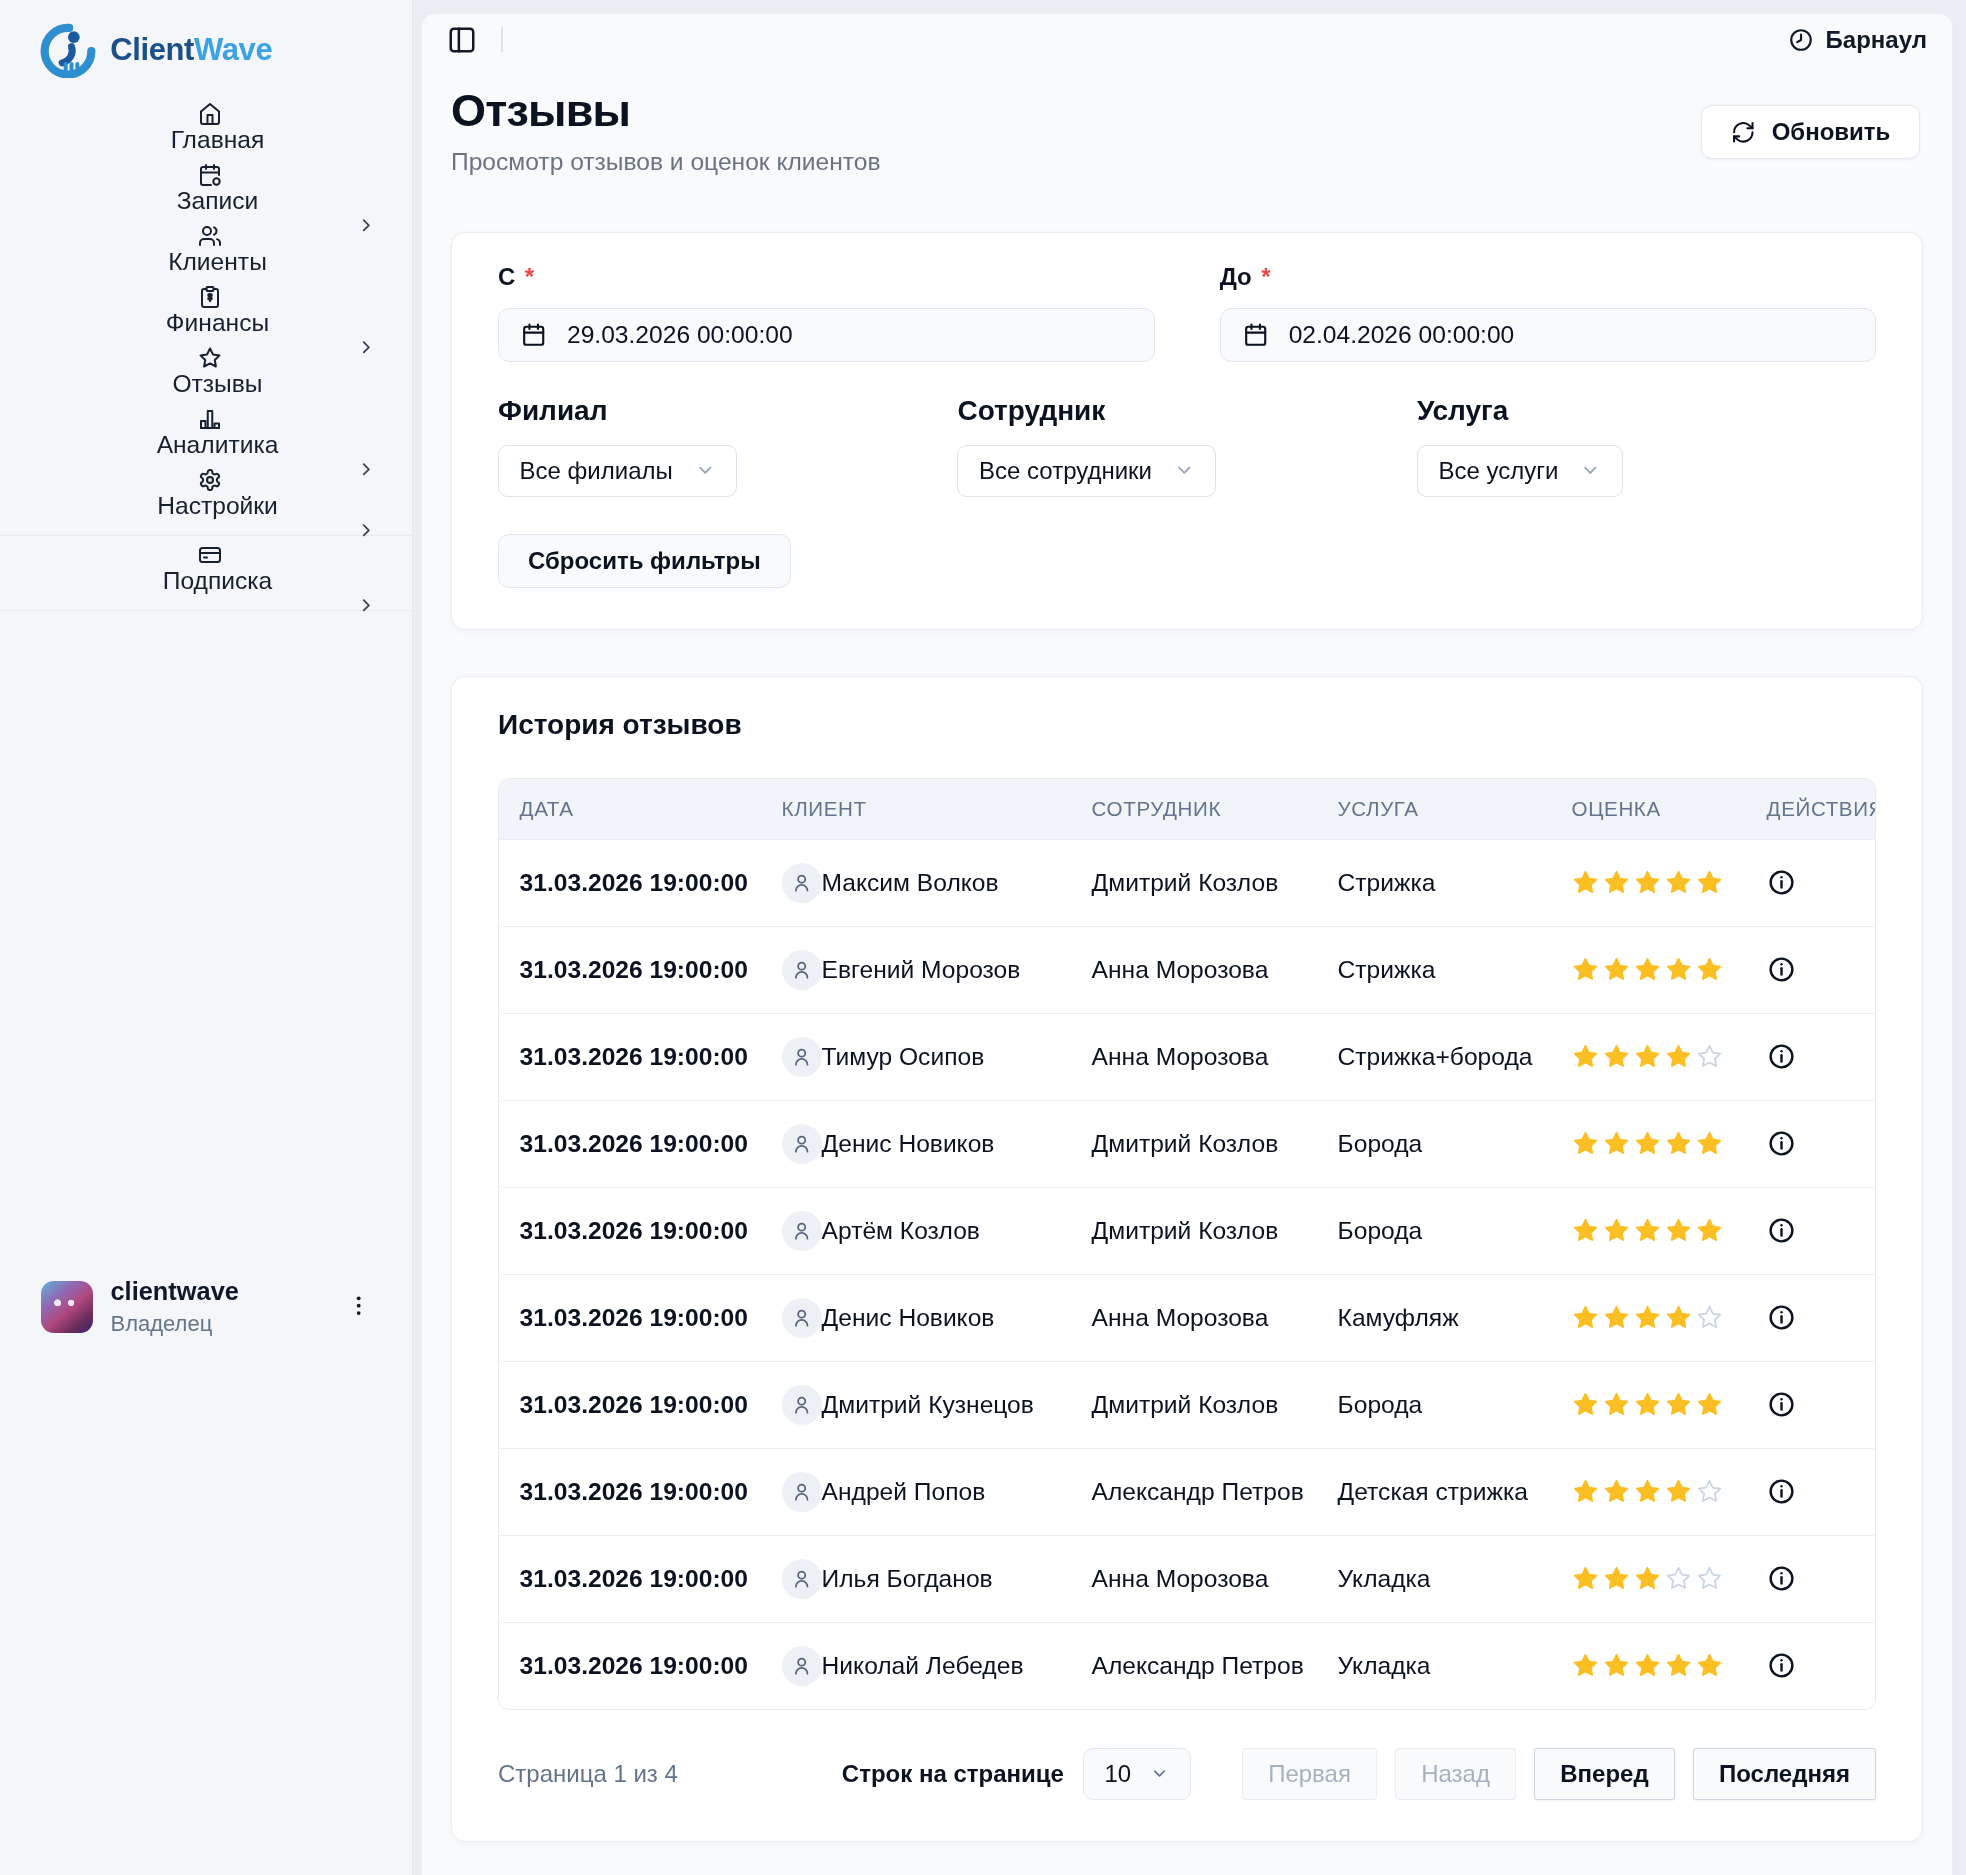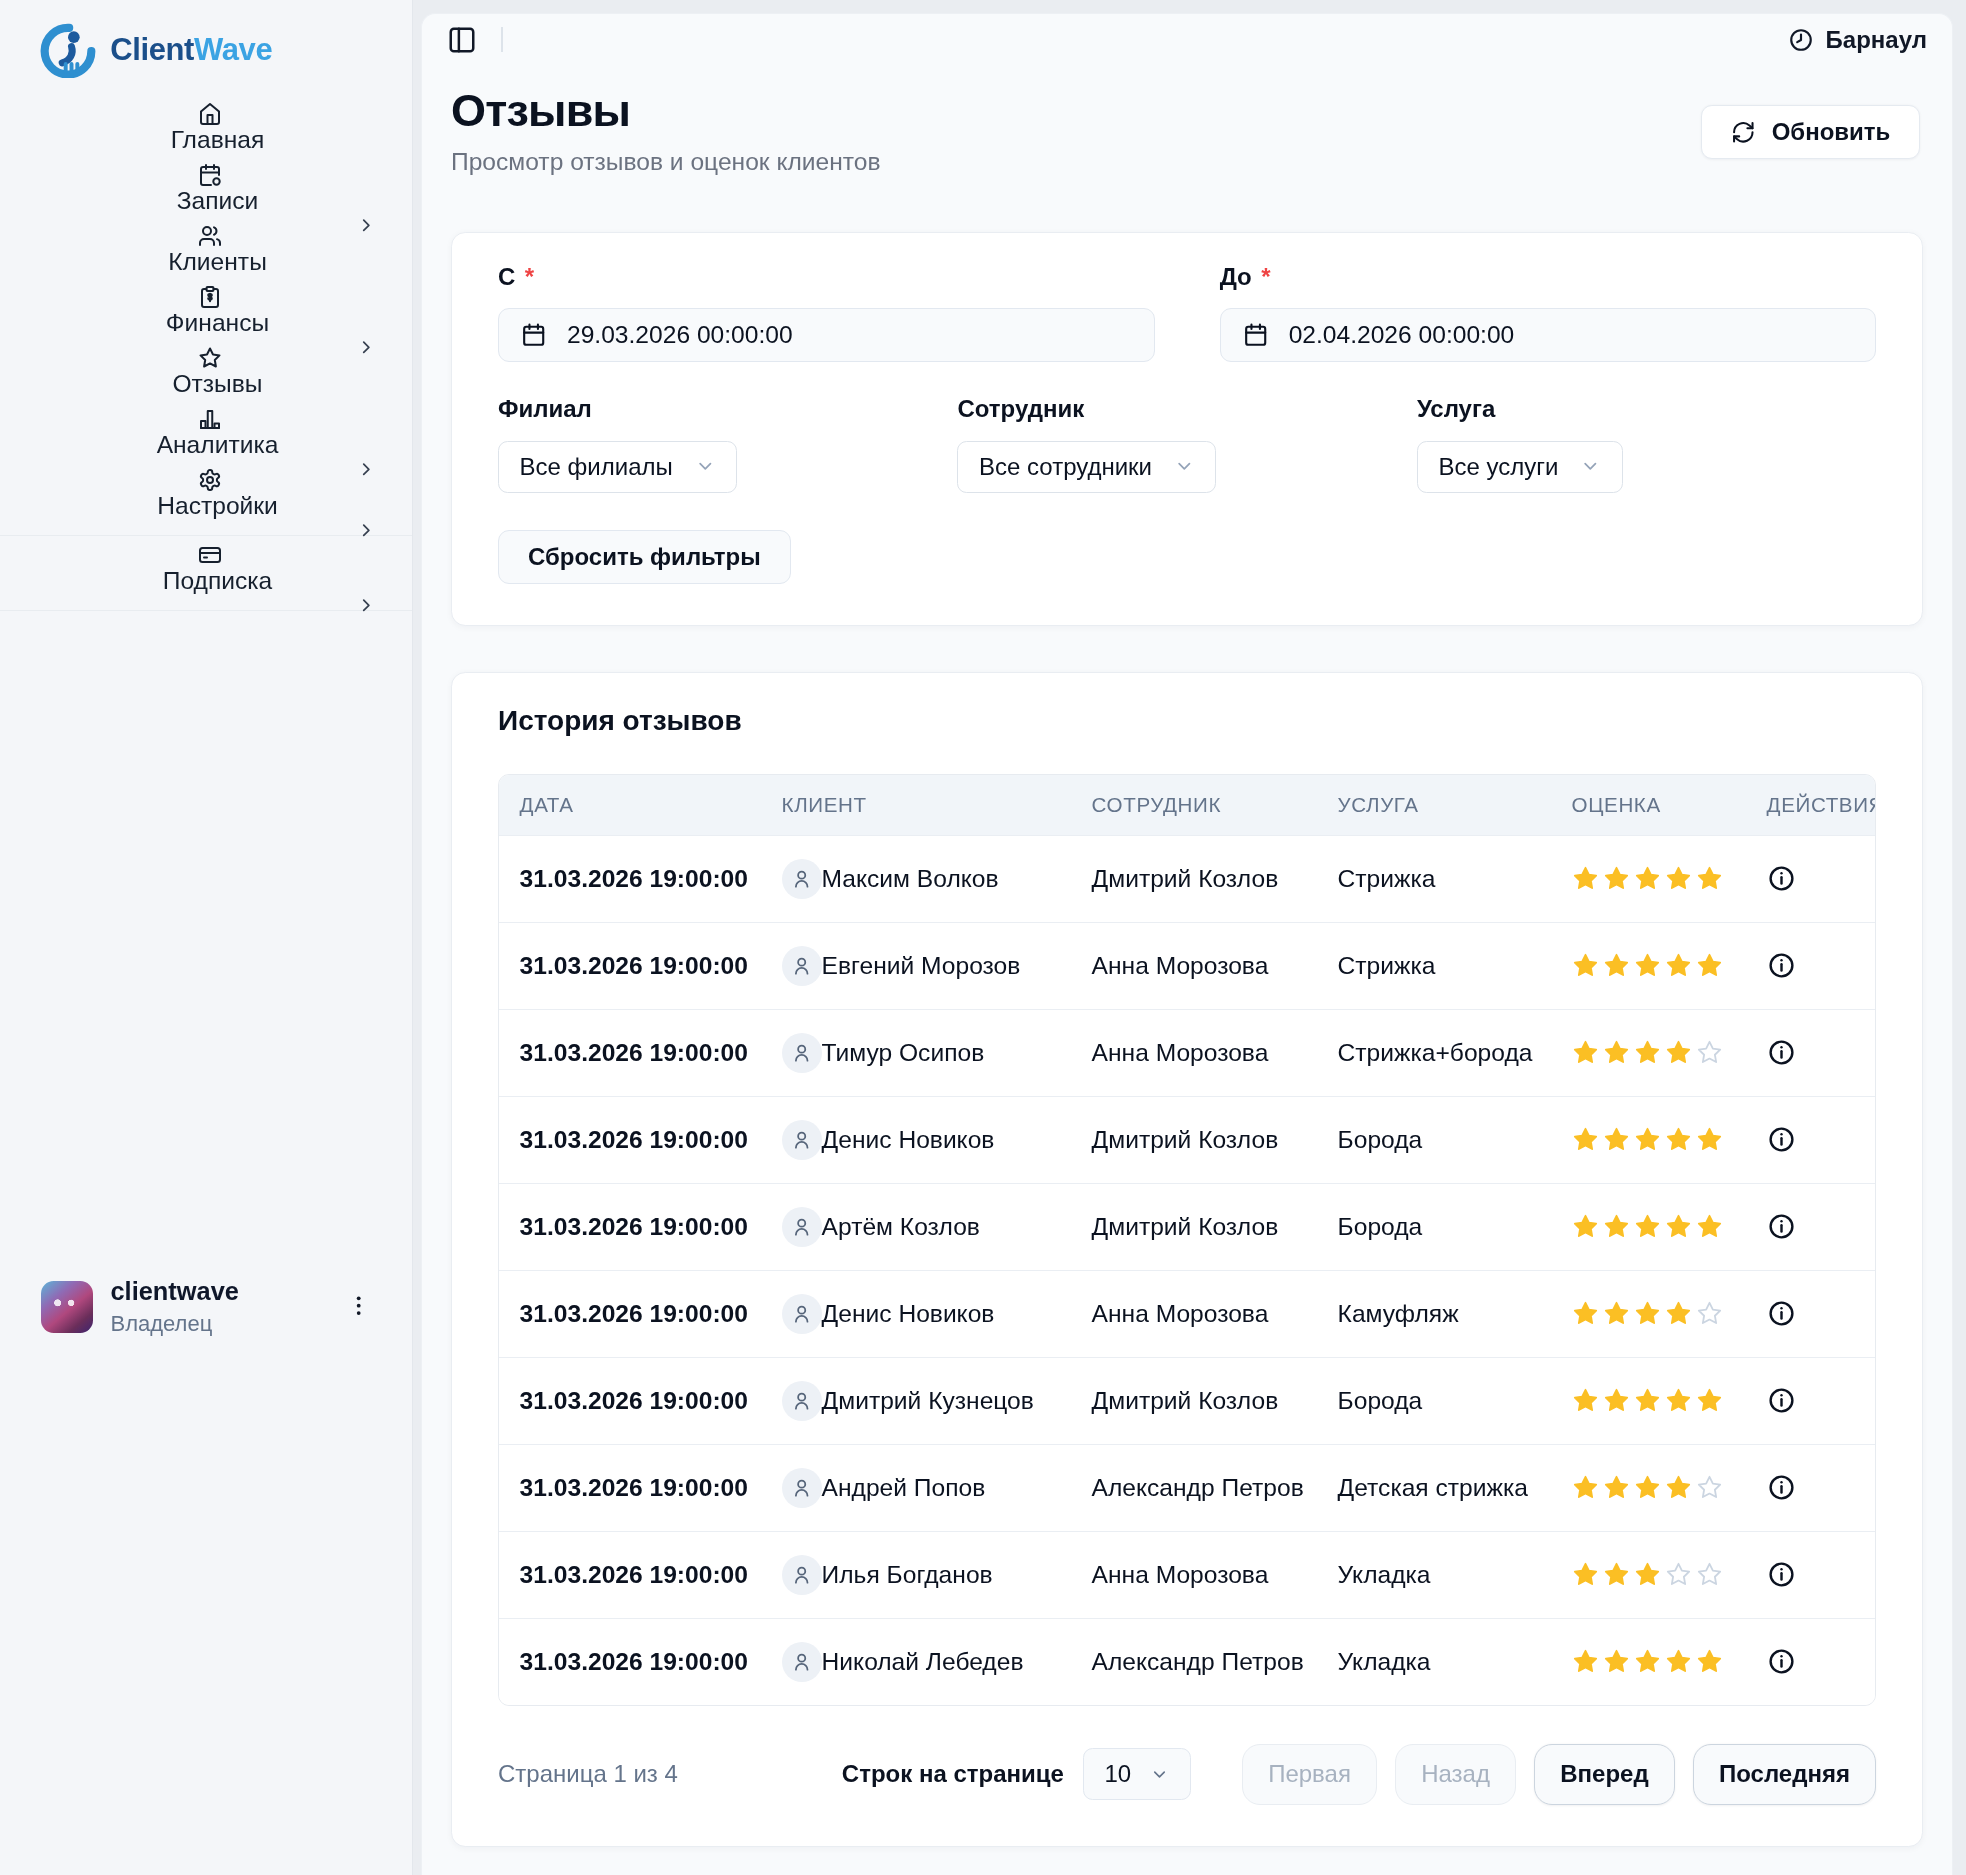--- a/index.html
+++ b/index.html
@@ -55,21 +55,21 @@
   .refresh-btn svg{width:24.6px;height:24.6px;}
 
   
   .filter-card{margin:56px 29px 0;background:#fff;border:1.6px solid #e9edf2;border-radius:14.3px;padding:30px 46px 41px;box-shadow:0 1.6px 6.4px rgba(15,23,42,.04);}
   .f-dates{display:grid;grid-template-columns:1fr 1fr;column-gap:65px;}
   .f-label{display:flex;align-items:center;gap:9.5px;font-size:24px;font-weight:700;color:#0b1220;}
   .req{color:var(--c-required);font-weight:700;}
   .date-input{margin-top:17.5px;display:flex;align-items:center;gap:20.6px;height:54px;background:var(--input-bg);border:1.6px solid #e2e8f0;border-radius:11px;padding:0 22px;font-size:24.6px;color:#0b1220;cursor:pointer;}
   .date-input svg{width:25.4px;height:25.4px;color:#0b1220;flex-shrink:0;}
   .f-selects{margin-top:33px;display:grid;grid-template-columns:1fr 1fr 1fr;}
-  .f-sel-label{font-size:24px;font-weight:700;color:#0b1220;}
+  .f-sel-label{font-size:28px;font-weight:700;color:#0b1220;}
   .select{margin-top:17.5px;display:inline-flex;align-items:center;gap:22px;height:52px;background:#fff;border:1.6px solid #dde3ea;border-radius:9.5px;padding:0 20.6px;font-family:inherit;font-size:24px;color:#0b1220;cursor:pointer;}
   .select svg{width:20.6px;height:20.6px;color:#94a3b8;}
   .reset-btn{margin-top:37px;height:54px;padding:12px 29px;background:var(--input-bg);border:1.6px solid #e2e8f0;border-radius:11px;font-family:inherit;font-size:24px;font-weight:600;color:#0b1220;cursor:pointer;}
 
   
   .table-card{margin:46px 29px 0;background:#fff;border:1.6px solid #e9edf2;border-radius:14.3px;padding:32px 46px 41px;box-shadow:0 1.6px 6.4px rgba(15,23,42,.04);}
   .table-card h2{font-size:28px;font-weight:700;color:#0b1220;margin-bottom:37px;}
   .table{border:1.6px solid var(--line);border-radius:11px;overflow:hidden;}
   .thead,.tr{display:grid;grid-template-columns:262px 310px 246px 234px 195px 1fr;align-items:center;}
   .thead{background:#f1f5f9;height:60px;}
@@ -88,21 +88,21 @@
   .info-btn svg{width:29px;height:29px;display:block;}
 
   
   .pagination{margin-top:38px;display:flex;align-items:center;}
   .pg-info{font-size:24px;color:#64748b;}
   .pg-right{margin-left:auto;display:flex;align-items:center;gap:19px;}
   .pg-label{font-size:24px;font-weight:700;color:#0b1220;}
   .pg-select{display:flex;align-items:center;gap:19px;height:52px;padding:0 20.6px;background:var(--input-bg);border:1.6px solid #e2e8f0;border-radius:9.5px;font-family:inherit;font-size:24px;color:#0b1220;cursor:pointer;}
   .pg-select svg{width:19px;height:19px;color:#64748b;}
   .pg-buttons{display:flex;align-items:center;gap:17.5px;margin-left:32px;}
-  .pg-btn{height:61px;padding:0 25.4px;border-radius:18px;font-family:inherit;font-size:24px;cursor:pointer;background:var(--input-bg);}
+  .pg-btn{height:52px;padding:0 25.4px;border-radius:3px;font-family:inherit;font-size:24px;cursor:pointer;background:var(--input-bg);}
   .pg-btn.dis{color:var(--c-star-empty);color:#a7b2c0;border:1.6px solid #e9edf2;font-weight:500;}
   .pg-btn.en{color:#0b1220;border:1.6px solid #ccd5df;font-weight:700;box-shadow:0 0.8px 2.4px rgba(15,23,42,.06);}
 
   svg.st{fill:none;stroke:currentColor;stroke-width:2;stroke-linecap:round;stroke-linejoin:round;}
 </style>
 </head>
 <body>
 
 <div class="app">
 

